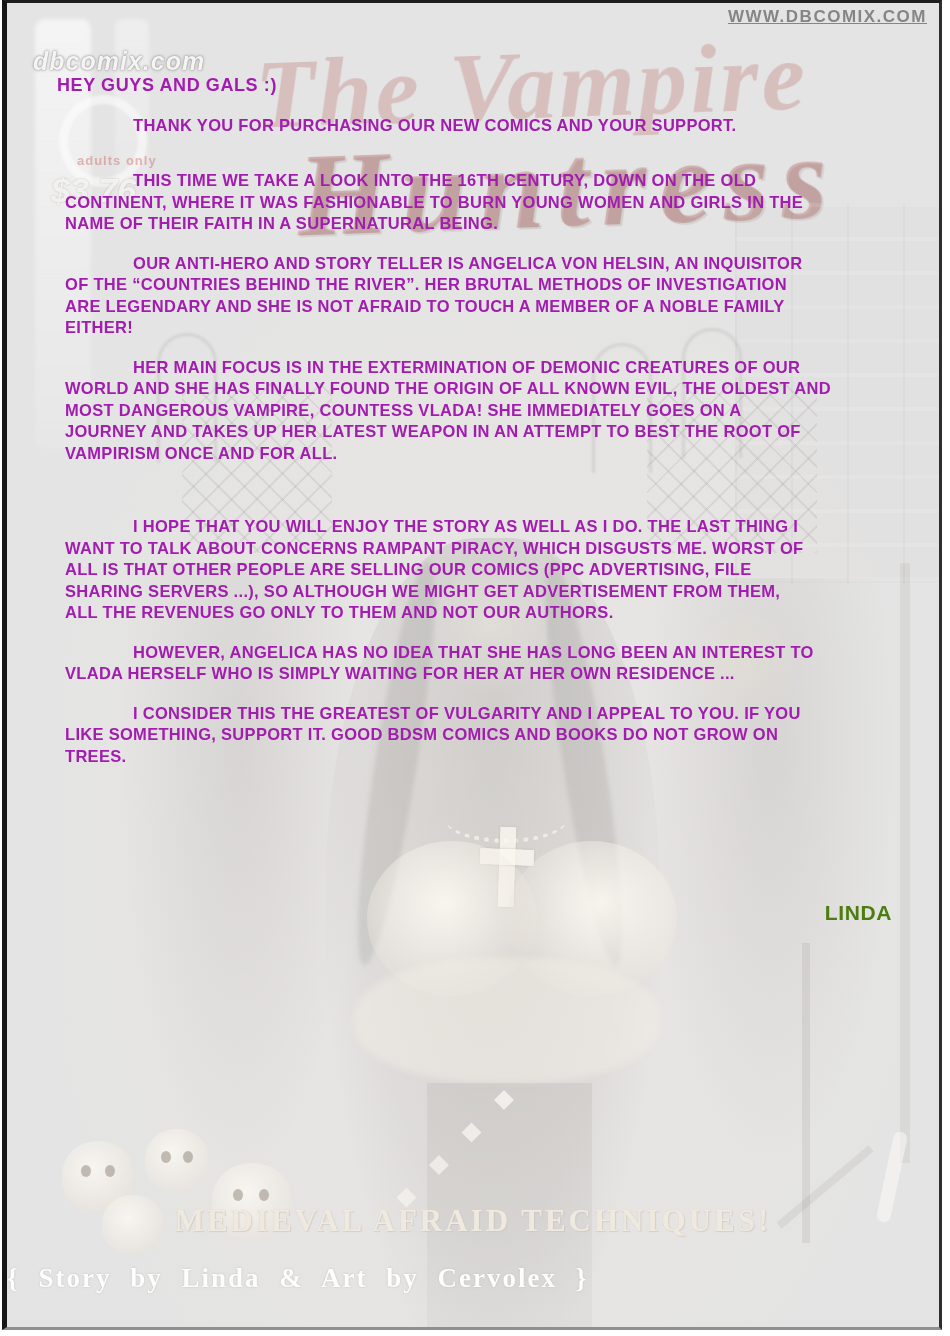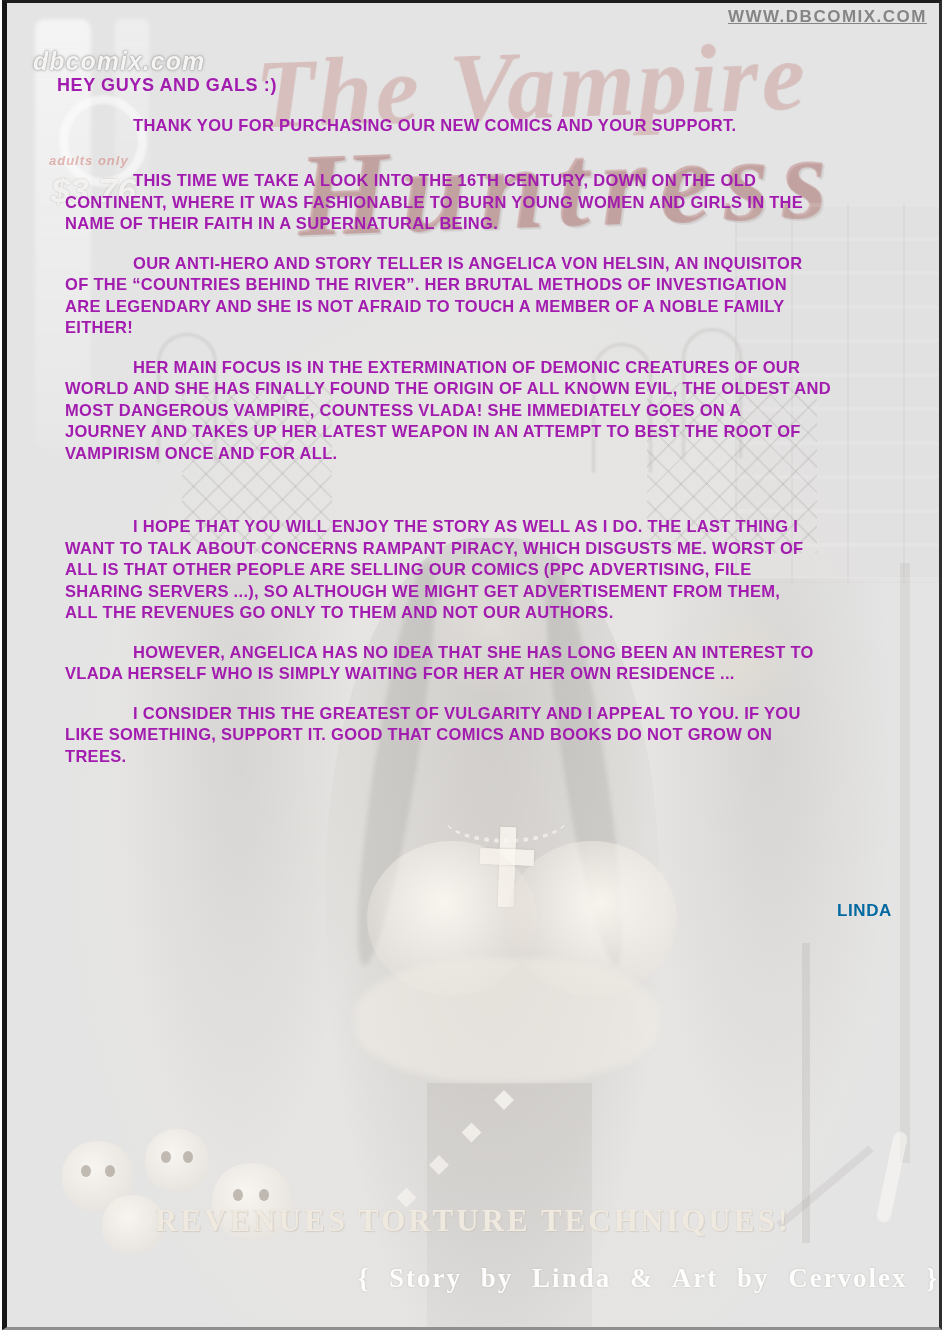--- a/index.html
+++ b/index.html
@@ -20,22 +20,22 @@
   .art{position:absolute;inset:0;pointer-events:none;}
   .art div{position:absolute;}
   .warm-wash{left:60px;top:280px;width:830px;height:1050px;
     background:radial-gradient(ellipse at 50% 55%, rgba(238,231,222,.38), rgba(238,231,222,.12) 60%, transparent 78%);}
   .band-left{left:28px;top:16px;width:56px;height:430px;border-radius:10px;
     background:linear-gradient(to bottom, rgba(255,255,255,.6), rgba(255,255,255,.12));filter:blur(2px);}
   .band-left2{left:108px;top:16px;width:34px;height:210px;border-radius:8px;
     background:linear-gradient(to bottom, rgba(255,255,255,.4), rgba(255,255,255,.08));filter:blur(2px);}
   .logo-ring{left:52px;top:92px;width:88px;height:92px;border:9px solid rgba(255,255,255,.5);
     border-radius:50%;filter:blur(1px);}
-  .adults-label{left:42px;top:150px;font-size:13px;font-weight:bold;letter-spacing:1px;
-    color:rgba(197,87,77,.4);filter:blur(.4px);font-style:italic;}
+  .adults-label{left:70px;top:150px;font-size:13px;font-weight:bold;letter-spacing:1px;
+    color:rgba(197,87,77,.4);filter:blur(.4px);}
   .price-label{left:44px;top:168px;font-size:34px;font-weight:bold;font-style:italic;
     color:rgba(255,255,255,.78);text-shadow:0 0 2px rgba(168,162,155,.7);filter:blur(.5px);}
   .cover-title-1{left:248px;top:26px;font-family:"Liberation Serif",serif;font-style:italic;font-weight:bold;
     font-size:98px;letter-spacing:3px;white-space:nowrap;color:rgba(158,44,34,.20);
     transform:rotate(-2deg);filter:blur(.6px);}
   .cover-title-2{left:290px;top:116px;font-family:"Liberation Serif",serif;font-style:italic;font-weight:bold;
     font-size:118px;letter-spacing:12px;white-space:nowrap;color:rgba(148,38,30,.27);
     text-shadow:2px 2px 0 rgba(60,30,25,.10);transform:rotate(-2deg);filter:blur(.6px);}
   .brick-right{left:728px;top:200px;width:208px;height:380px;opacity:.55;
     background:
@@ -107,30 +107,30 @@
     text-shadow:0 0 3px rgba(140,140,140,.9), 0 0 1px rgba(120,120,120,.9);}
 
   
   .letter{position:absolute;left:50px;top:72px;width:848px;
     color:#a21caf;font-size:16.5px;line-height:21.5px;font-weight:bold;letter-spacing:.3px;}
   .greeting{margin:0;font-size:18px;letter-spacing:.6px;}
   .para{margin:8px;white-space:pre-line;text-indent:68px;}
   .para.g1{margin-top:18px;}
   .para.g2{margin-top:34px;}
   .para.g3{margin-top:52px;}
-  .signature{position:absolute;top:898px;right:47px;color:#0369a1;
-    font-size:17px;font-weight:bold;letter-spacing:.6px;}
+  .signature{position:absolute;top:898px;right:47px;color:#4d7c0f;
+    font-size:21px;font-weight:bold;letter-spacing:.6px;}
 
   
   .footer-title{position:absolute;left:0;top:1200px;width:100%;text-align:center;
     font-family:"Liberation Serif",serif;font-weight:bold;font-size:31px;letter-spacing:3px;
     color:rgba(240,235,226,.95);
     text-shadow:0 0 1px rgba(205,197,186,.8), 1px 1px 1px rgba(200,192,182,.55);
     filter:blur(.3px);}
-  .credits{position:absolute;left:0;top:1260px;width:100%;text-align:right;
+  .credits{position:absolute;left:0;top:1260px;width:100%;text-align:left;
     font-family:"Liberation Serif",serif;font-weight:bold;font-size:27px;letter-spacing:2px;word-spacing:10px;
     color:rgba(255,255,255,.97);
     text-shadow:0 0 2px rgba(185,180,173,.8);}
 </style>
 </head>
 <body>
 
 <div class="page">
 
   <div class="art">
@@ -199,23 +199,23 @@
 JOURNEY AND TAKES UP HER LATEST WEAPON IN AN ATTEMPT TO BEST THE ROOT OF
 VAMPIRISM ONCE AND FOR ALL.</p>
         <p class="para g3">I HOPE THAT YOU WILL ENJOY THE STORY AS WELL AS I DO. THE LAST THING I
 WANT TO TALK ABOUT CONCERNS RAMPANT PIRACY, WHICH DISGUSTS ME. WORST OF
 ALL IS THAT OTHER PEOPLE ARE SELLING OUR COMICS (PPC ADVERTISING, FILE
 SHARING SERVERS ...), SO ALTHOUGH WE MIGHT GET ADVERTISEMENT FROM THEM,
 ALL THE REVENUES GO ONLY TO THEM AND NOT OUR AUTHORS.</p>
         <p class="para g1">HOWEVER, ANGELICA HAS NO IDEA THAT SHE HAS LONG BEEN AN INTEREST TO
 VLADA HERSELF WHO IS SIMPLY WAITING FOR HER AT HER OWN RESIDENCE ...</p>
         <p class="para g1">I CONSIDER THIS THE GREATEST OF VULGARITY AND I APPEAL TO YOU. IF YOU
-LIKE SOMETHING, SUPPORT IT. GOOD THAT COMICS AND BOOKS DO NOT GROW ON
+LIKE SOMETHING, SUPPORT IT. GOOD BDSM COMICS AND BOOKS DO NOT GROW ON
 TREES.</p>
       </div>
   </div>
 
   <div class="signature">LINDA</div>
 
-  <div class="footer-title">REVENUES TORTURE TECHNIQUES!</div>
+  <div class="footer-title">MEDIEVAL AFRAID TECHNIQUES!</div>
   <div class="credits">{ Story by Linda &amp; Art by Cervolex }</div>
 
 </div>
 
 </body></html>

